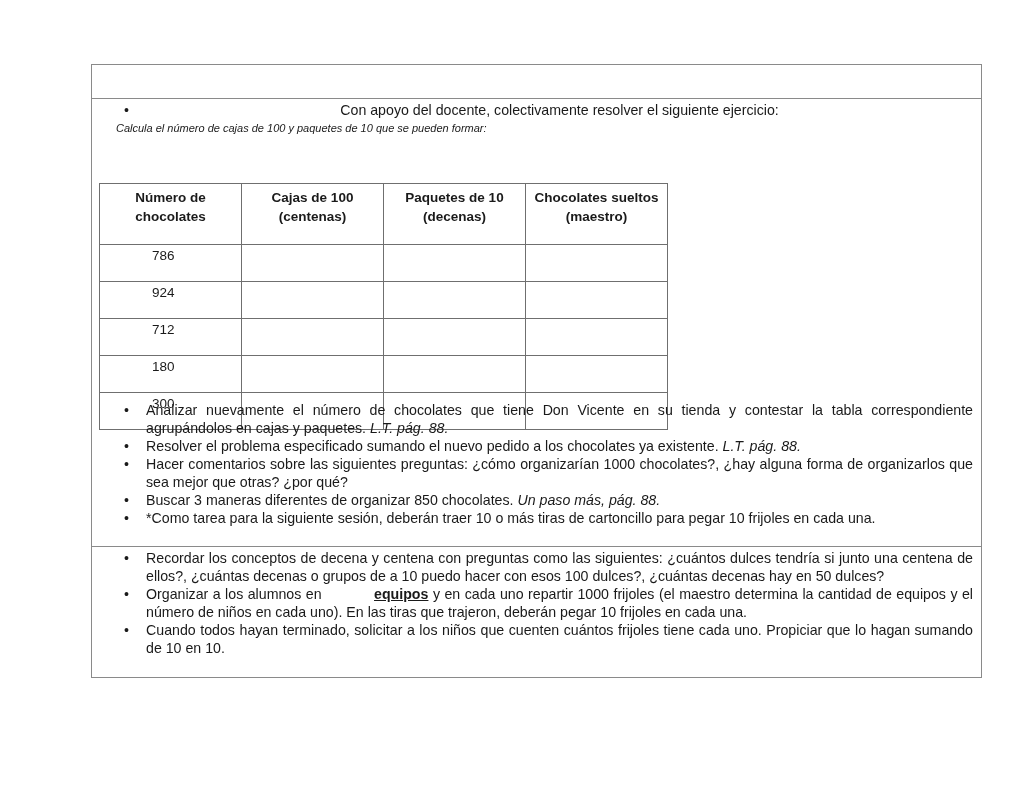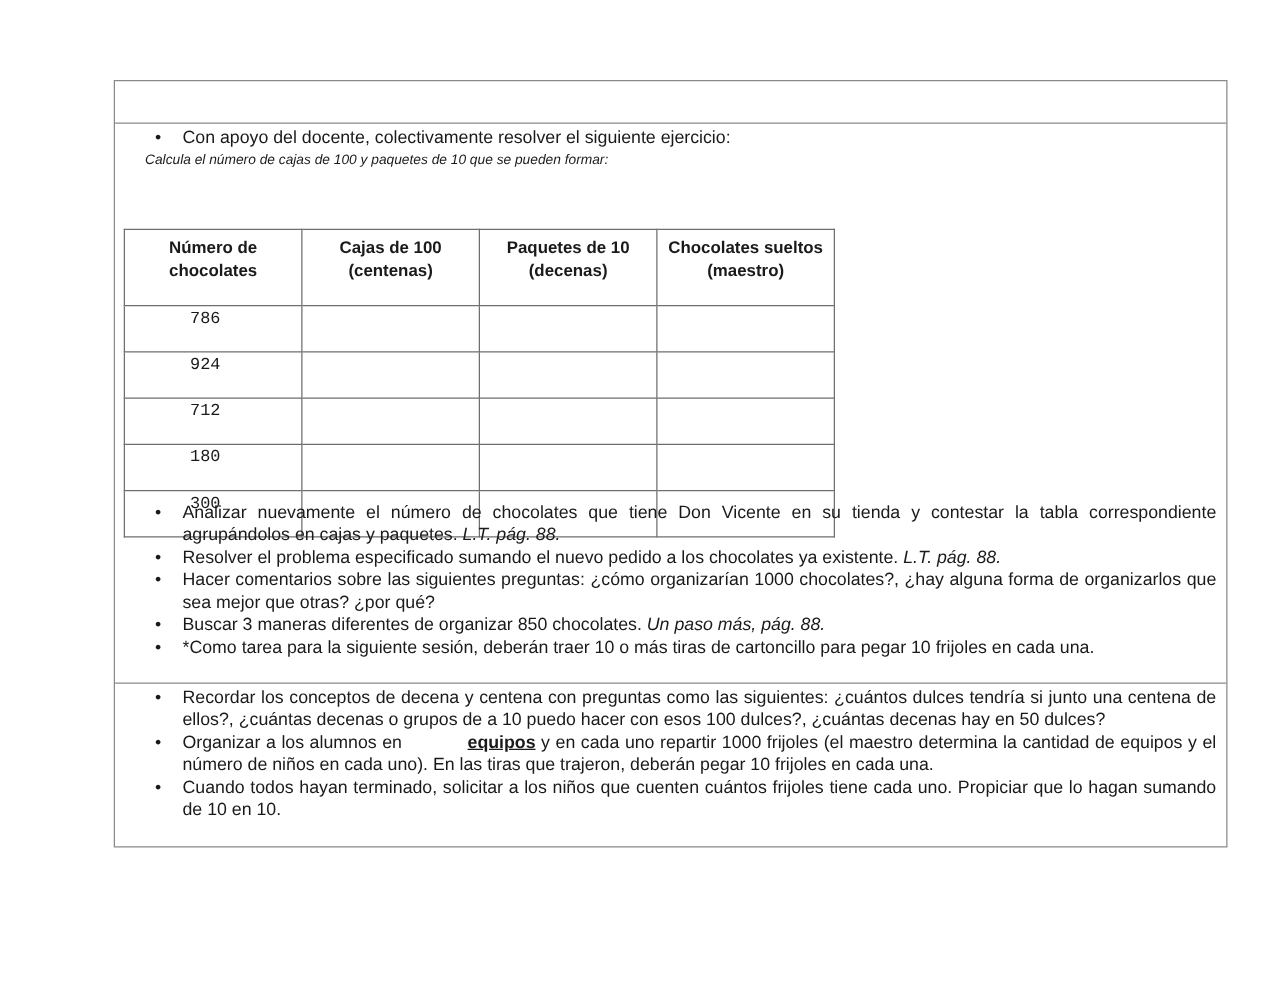--- a/index.html
+++ b/index.html
@@ -7,27 +7,27 @@
          font-family: "Liberation Sans", sans-serif; color: #1a1a1a; }
   .frame { position: absolute; left: 91px; top: 64px; width: 889px; border: 1px solid #8a8a8a; }
   .row-empty { height: 33px; border-bottom: 1px solid #8a8a8a; }
   .cell { position: relative; }
   .cell-a { height: 447px; border-bottom: 1px solid #8a8a8a; }
   .cell-b { height: 130px; }
   .bullets { list-style: none; margin: 0; padding: 0; font-size: 14.2px; line-height: 18px; }
   .bullets li { position: relative; padding-left: 54px; padding-right: 8px; text-align: justify; }
   .bullets li::before { content: "•"; position: absolute; left: 32px; top: 0; }
   .intro { position: absolute; left: 0; top: 2px; width: 100%; }
-  .intro li { text-align: left; }
+  .intro li { text-align: center; }
   .italic-line { position: absolute; left: 24px; top: 20px; font-style: italic; font-size: 11px; line-height: 18px; }
   table.calc { position: absolute; left: 7px; top: 84px; border-collapse: collapse; font-size: 13.5px; }
   table.calc th, table.calc td { border: 1px solid #6f6f6f; padding: 0; }
   table.calc th { height: 56px; font-weight: bold; text-align: center; vertical-align: top; line-height: 19px; padding-top: 4px; }
   table.calc td { height: 33px; vertical-align: top; padding-top: 3px; }
-  table.calc td.num { padding-left: 52px; font-family: Liberation Mono, monospace; }
+  table.calc td.num { padding-left: 52px; }
   .col1 { width: 141px; } .col2 { width: 141px; margin-top: 32px; } .col3 { width: 141px; } .col4 { width: 141px; }
   .list-a { position: absolute; left: 0; top: 302px; width: 100%; }
   .list-b { position: absolute; left: 0; top: 2px; width: 100%; }
   .it { font-style: italic; }
   .ul-bold { font-weight: bold; text-decoration: underline; margin-left: 48px; }
 </style>
 </head>
 <body>
 
 <div class="frame">

